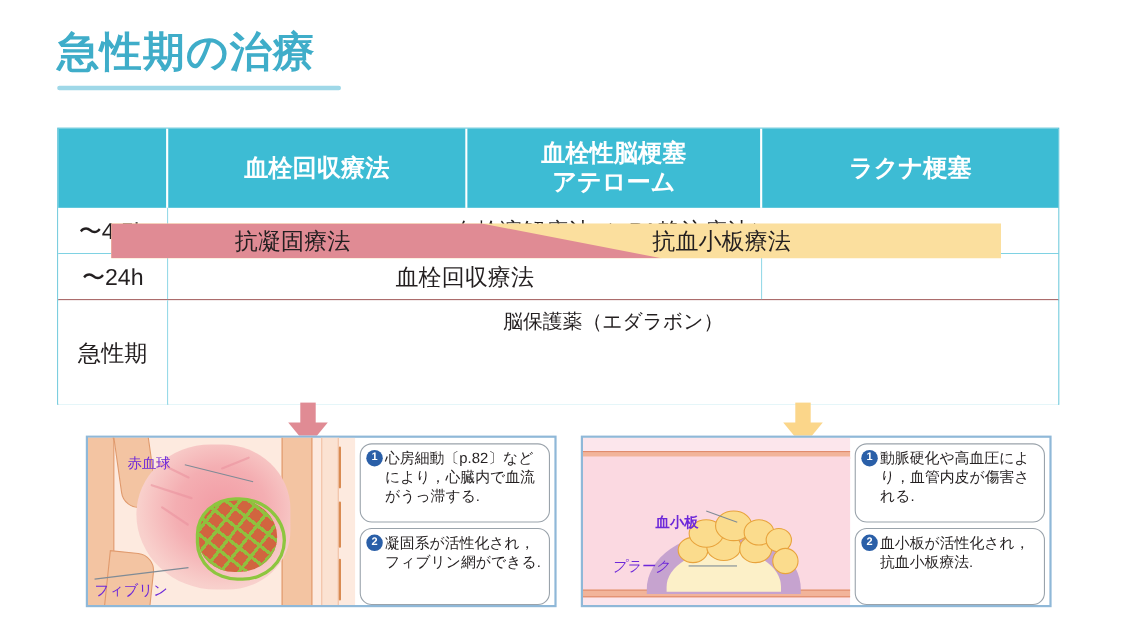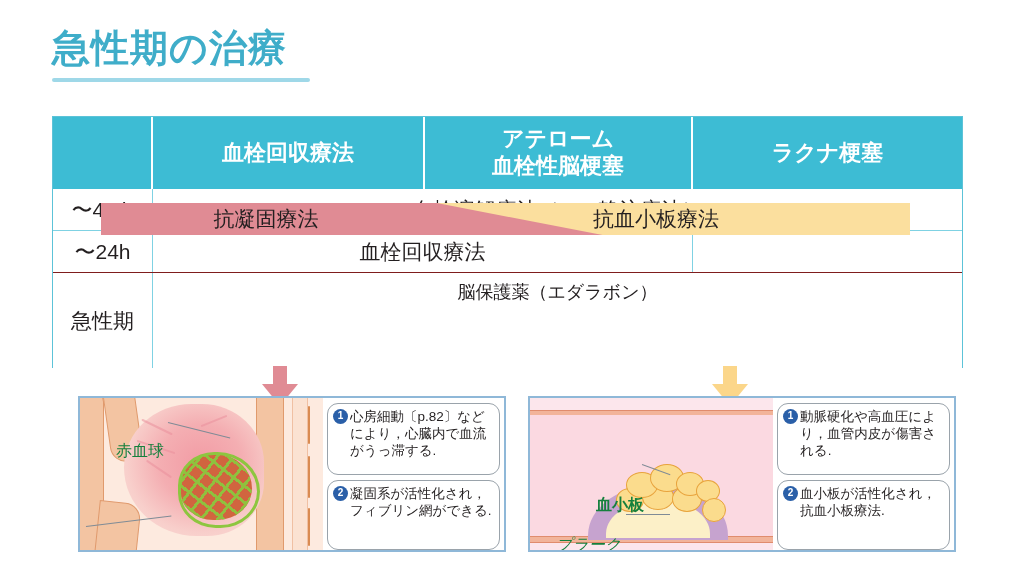--- a/index.html
+++ b/index.html
@@ -291,24 +291,23 @@
     width: 2px;
     background: #d98b52;
     border-radius: 2px;
   }
   #sq1 { left: 228px; top: 8px;  height: 38px; }
   #sq2 { left: 228px; top: 58px; height: 42px; }
   #sq3 { left: 228px; top: 110px; height: 38px; }
 
   .ill-label {
     position: absolute;
-    font-size: 16px;
-    color: #15803d;
+    font-size: 13px;
+    color: #6d28d9;
     white-space: nowrap;
-    margin-top: 29px;
   }
   .lead {
     position: absolute;
     background: #7f8b96;
     height: 1.2px;
     transform-origin: left center;
   }
 
   
   #athero-ill .ill-bg { background: #fce6ec; }
@@ -363,22 +362,22 @@
 <div id="slide-title">急性期の治療</div>
 <div id="title-underline"></div>
 
 <div id="therapy-table">
 
   <div class="thead">
     <div class="th th-corner"></div>
     <div class="th th-cardio">血栓回収療法</div>
     <div class="th th-athero">
       <div>
+        <div>血栓性脳梗塞</div>
         <div>アテローム</div>
-        <div>血栓性脳梗塞</div>
       </div>
     </div>
     <div class="th th-lacunar">ラクナ梗塞</div>
   </div>
 
   <div class="trow row-45">
     <div class="rowlabel">〜4.5h</div>
     <div class="rowbody">血栓溶解療法（t-PA静注療法）</div>
   </div>
 

